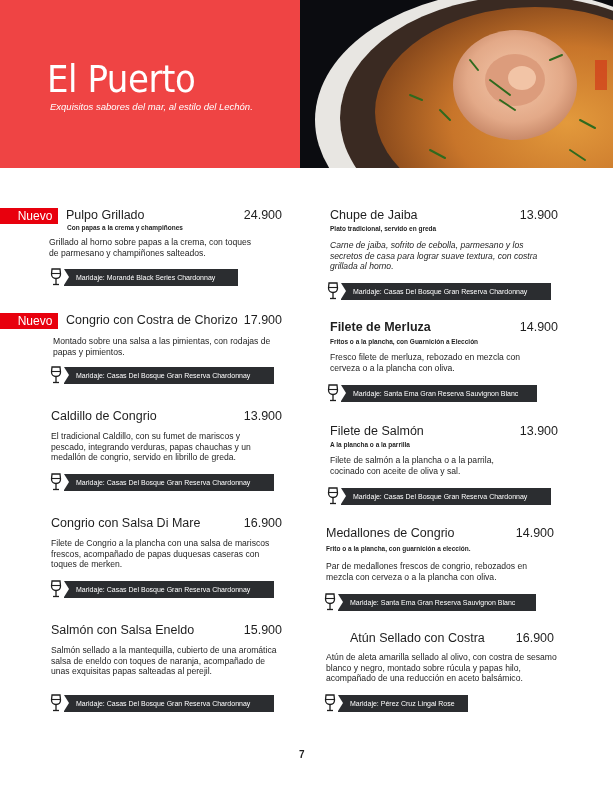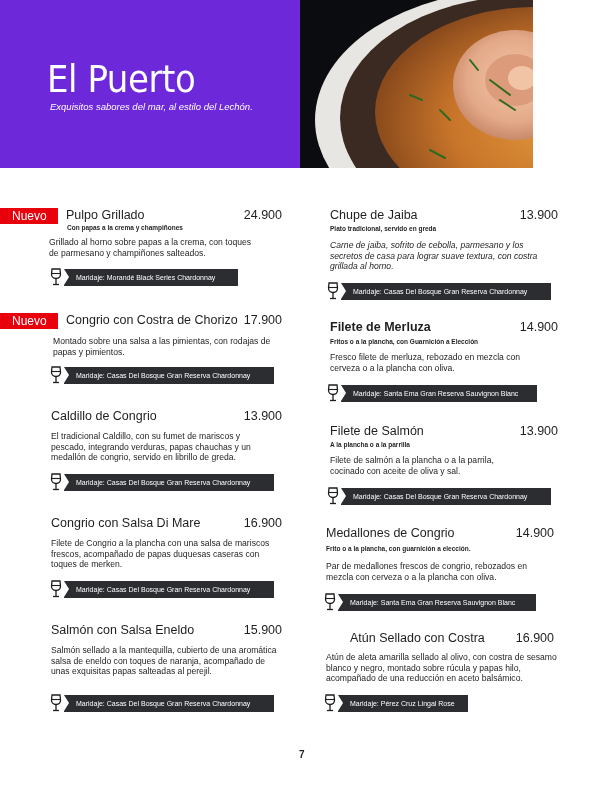--- a/index.html
+++ b/index.html
@@ -1,41 +1,42 @@
 <!DOCTYPE html>
 <html><head>
 <meta charset="utf-8">
 <style>
   * { box-sizing: border-box; margin: 0; padding: 0; }
   html, body { width: 613px; height: 792px; background: #ffffff; overflow: hidden; }
   body { position: relative; font-family: "Liberation Sans", "DejaVu Sans", sans-serif; color: #1e1e1e; }
 
   .header {
-    position: absolute; left: 0; top: 0; width: 533px; height: 168px;
-    background: #6d28d9; overflow: hidden;
+    position: absolute; left: 0; top: 0; width: 613px; height: 168px;
+    background: #ef4444; overflow: hidden;
   }
   .hero-photo {
     position: absolute; left: 300px; top: 0; width: 313px; height: 168px; overflow: hidden;
     background: #0b0c10;
   }
   .title {
     position: absolute; left: 47px; top: 58px;
     font-size: 37px; font-weight: 300; color: #ffffff; letter-spacing: -0.5px;
     font-family: "DejaVu Sans", sans-serif; font-weight: normal;
     transform: scaleX(0.92); transform-origin: left;
     -webkit-text-stroke: 0;
   }
   .subtitle {
     position: absolute; left: 50px; top: 101px;
     font-size: 9.5px; font-style: italic; color: #ffffff;
   }
   .badge-new {
     position: absolute; left: 0; width: 58px; height: 16px;
     background: #e8000d; color: #ffffff; font-size: 12px; line-height: 16px;
     padding-left: 12px;
+    text-align: center;
   }
   .item-name { position: absolute; font-size: 12.5px; color: #1e1e1e; white-space: nowrap; }
   .item-price { position: absolute; font-size: 12.5px; color: #1e1e1e; text-align: right; }
   .item-sub { position: absolute; font-size: 6.5px; font-weight: bold; color: #1e1e1e; white-space: nowrap; }
   .item-desc { position: absolute; font-size: 8.6px; line-height: 10.5px; color: #1e1e1e; }
 
   .pairing { position: absolute; height: 18px; }
   .wine-icon { position: absolute; left: 0; top: 0; width: 12px; height: 18px; }
   .pairing-bar {
     position: absolute; left: 14px; top: 1px; height: 17px;

